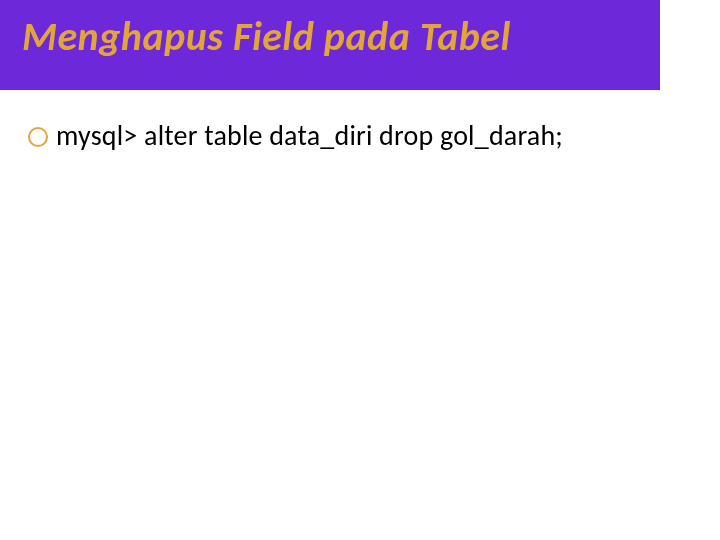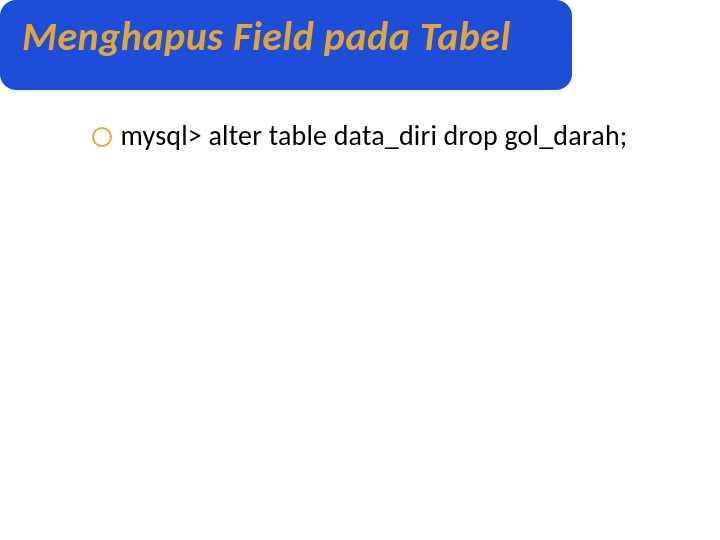--- a/index.html
+++ b/index.html
@@ -14,24 +14,23 @@
   .slide {
     width: 720px;
     height: 540px;
     position: relative;
     background: #ffffff;
   }
   .title-bar {
     position: absolute;
     top: 0;
     left: 0;
-    width: 572px;
+    width: 660px;
     height: 90px;
-    background: #1d4ed8;
-    border-radius: 16px;
+    background: #6d28d9;
   }
   .title-text {
     position: absolute;
     top: 12px;
     left: 22px;
     font-style: italic;
     font-weight: 600;
     font-size: 40px;
     color: #e2a53a;
     letter-spacing: 0.5px;
@@ -39,21 +38,20 @@
   }
   .body-area {
     position: absolute;
     top: 118px;
     left: 28px;
     right: 28px;
   }
   .bullet-line {
     display: flex;
     align-items: baseline;
-    justify-content: center;
   }
   .bullet-marker {
     display: inline-block;
     width: 16px;
     height: 16px;
     border: 2px solid #e2a53a;
     border-radius: 50%;
     margin-right: 8px;
     position: relative;
     top: 2px;

